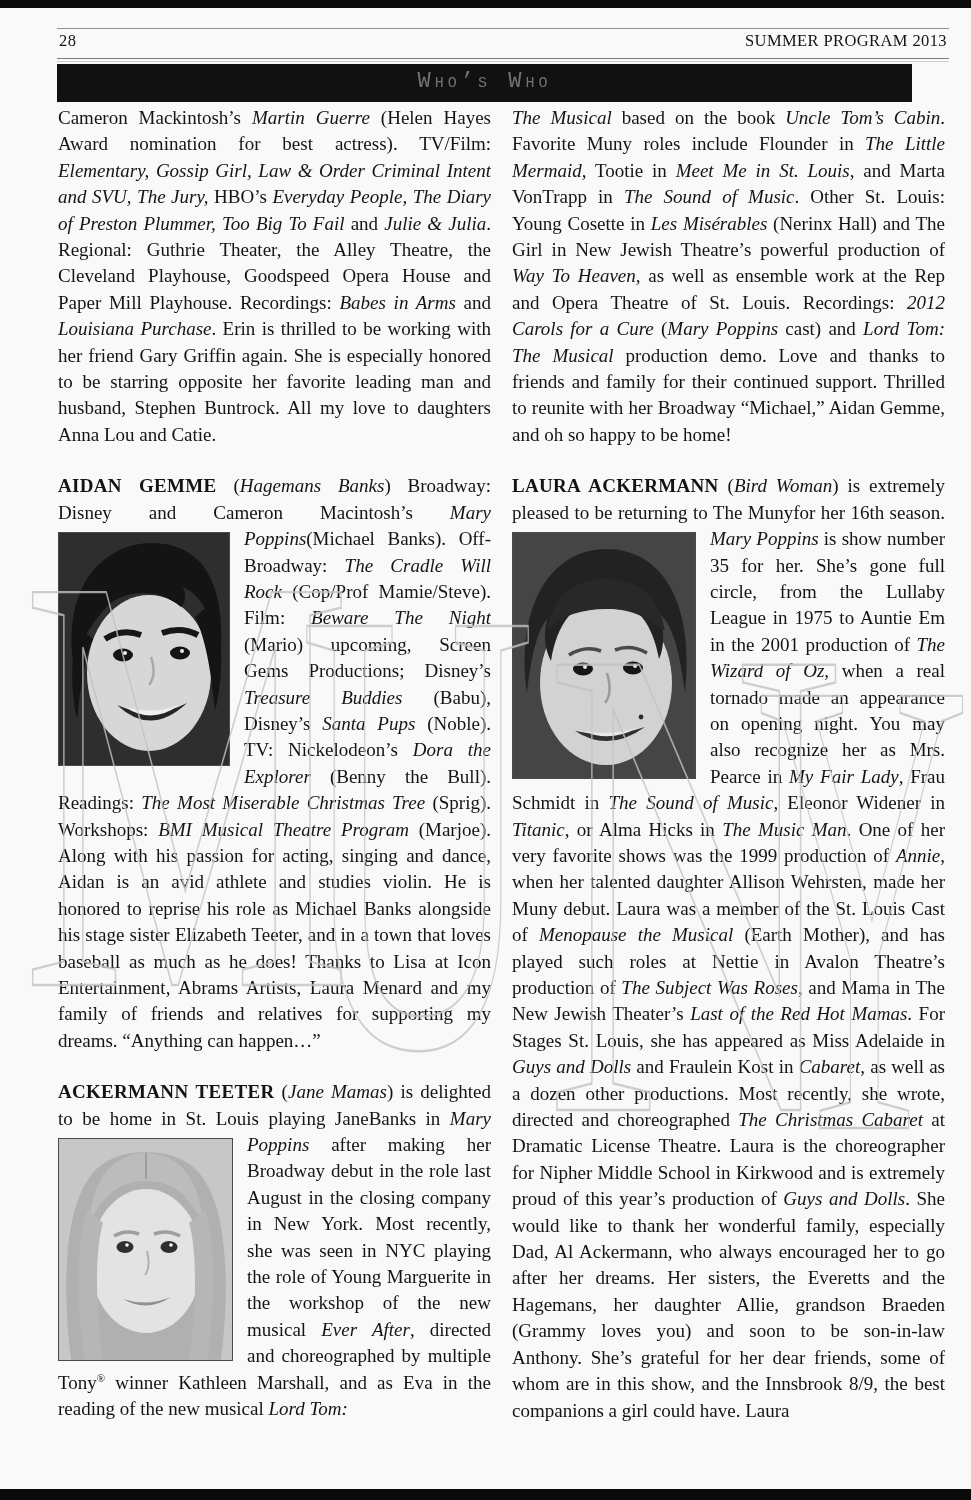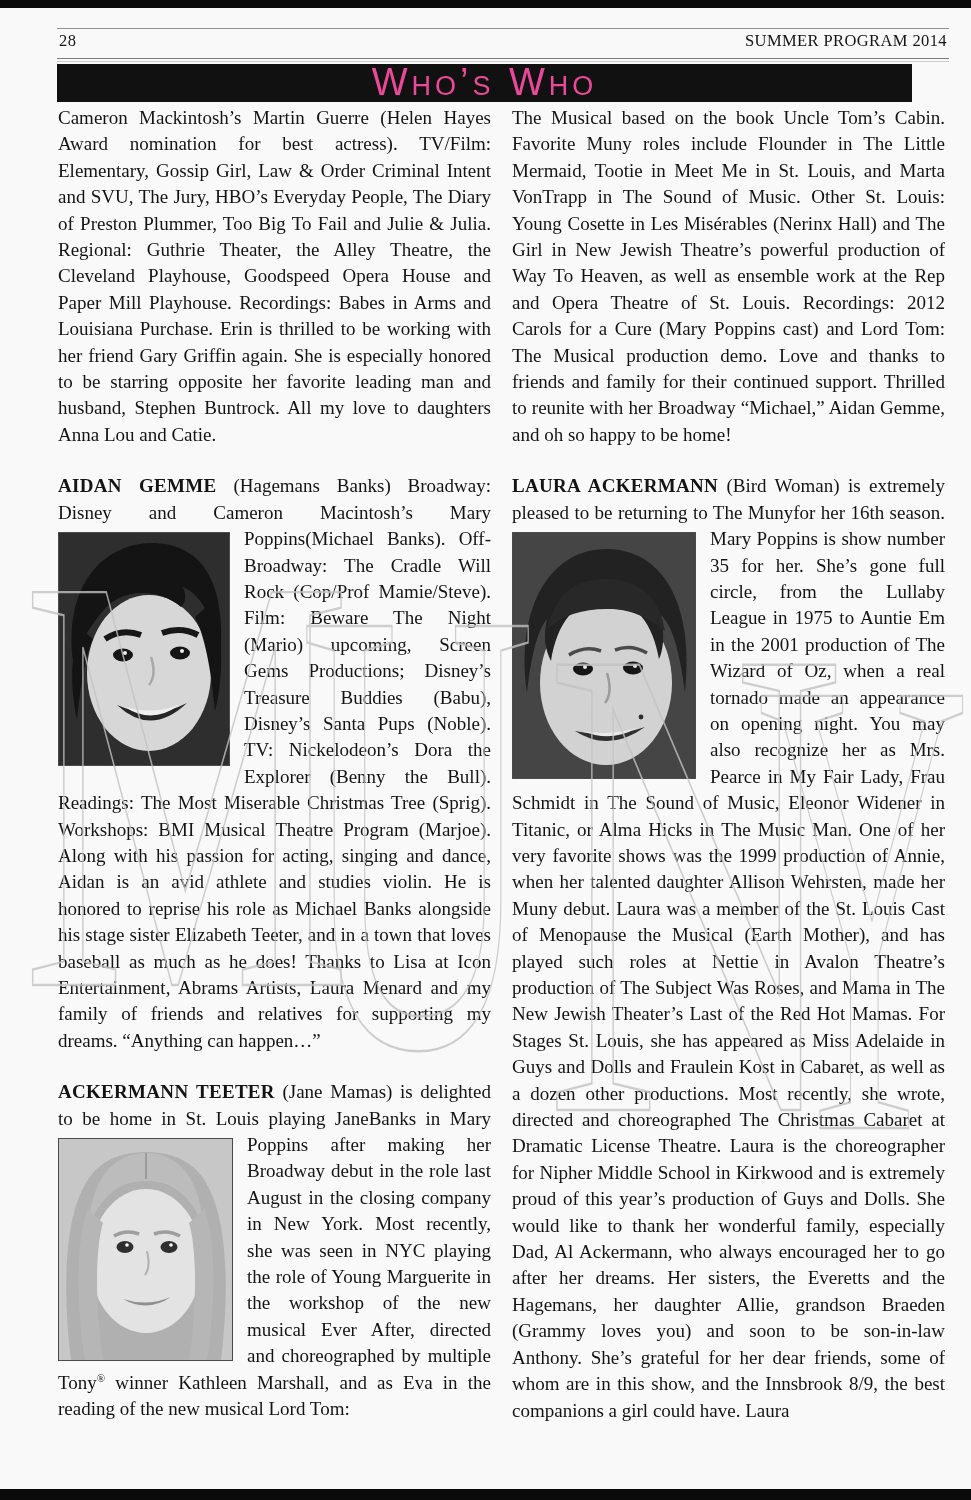--- a/index.html
+++ b/index.html
@@ -7,48 +7,48 @@
         font-family:"Liberation Serif", serif;color:#141414;}
   .scan-edge{position:absolute;left:0;width:971px;background:#0b0b0b;z-index:6;}
   .scan-edge.top{top:0;height:8px;}
   .scan-edge.bottom{top:1489px;height:11px;}
   .header{position:absolute;top:28px;left:57px;width:888px;display:flex;justify-content:space-between;
           align-items:baseline;border-top:1px solid #909090;border-bottom:1px solid #7d7d7d;
           padding:2px 2px 7px 2px;font-size:16.5px;letter-spacing:.4px;}
   .header:after{content:"";position:absolute;left:0;right:0;bottom:-4px;border-bottom:1px solid #cdcdcd;}
   .banner{position:absolute;top:64px;left:57px;width:855px;height:38px;background:#111;
           display:flex;align-items:center;justify-content:center;}
-  .banner-text{color:#ec4899;font-family:Liberation Sans, sans-serif;font-variant:small-caps;
-          font-size:38px;letter-spacing:4px;line-height:1;padding-bottom:3px;}
+  .banner-text{color:#737373;font-family:Liberation Mono, monospace;font-variant:small-caps;
+          font-size:22px;letter-spacing:4px;line-height:1;padding-bottom:3px;}
   .col{position:absolute;top:105px;width:433px;height:1345px;overflow:hidden;
        font-size:19px;line-height:26.4px;text-align:justify;}
   .col-left{left:58px;}
   .col-right{left:512px;}
   p.bio{margin:0 0 25px 0;}
   p.bio:last-child{margin-bottom:0;}
   .r-b{font-weight:bold;letter-spacing:.3px;}
-  .r-i{}
+  .r-i{font-style:italic;}
   sup{font-size:11px;line-height:0;}
   svg.photo{float:left;margin:6px 14px 3px 0;border:1px solid #4a4a4a;background:#bbb;}
   .photo-aidan{width:170px;height:232px;}
   .photo-elizabeth{width:173px;height:221px;}
   .photo-laura{width:182px;height:245px;}
   svg.watermark{position:absolute;left:0;top:0;z-index:5;pointer-events:none;opacity:.8;}
   svg.watermark text{fill:none;stroke:#c3c3c3;stroke-width:2.4px;font-family:"Liberation Serif", serif;}
 </style>
 </head>
 <body>
 
 <div class="page">
 
   <div class="scan-edge top"></div>
 
   <div class="header">
     <span>28</span>
-    <span>SUMMER PROGRAM 2014</span>
+    <span>SUMMER PROGRAM 2013</span>
   </div>
 
   <div class="banner">
     <span class="banner-text">Who’s Who</span>
   </div>
 
   <div class="col col-left">
 
     <p class="bio"><span><span>Cameron Mackintosh’s </span><span class="r-i">Martin Guerre</span><span> (Helen Hayes Award nomination for best actress). TV/Film: </span><span class="r-i">Elementary, Gossip Girl, Law &amp; Order Criminal Intent and SVU, The Jury,</span><span> HBO’s </span><span class="r-i">Everyday People, The Diary of Preston Plummer, Too Big To Fail</span><span> and </span><span class="r-i">Julie &amp; Julia</span><span>. Regional: Guthrie Theater, the Alley Theatre, the Cleveland Playhouse, Goodspeed Opera House and Paper Mill Playhouse. Recordings: </span><span class="r-i">Babes in Arms</span><span> and </span><span class="r-i">Louisiana Purchase</span><span>. Erin is thrilled to be working with her friend Gary Griffin again. She is especially honored to be starring opposite her favorite leading man and husband, Stephen Buntrock. All my love to daughters Anna Lou and Catie.</span></span></p>
 

